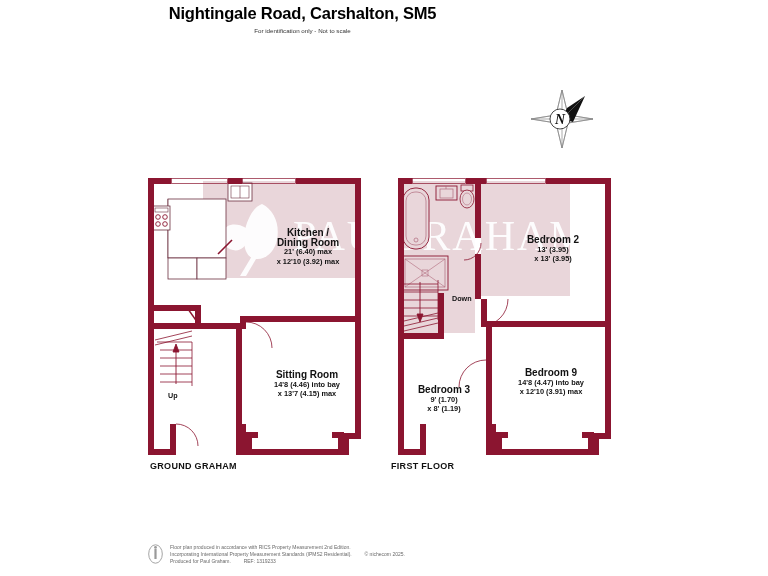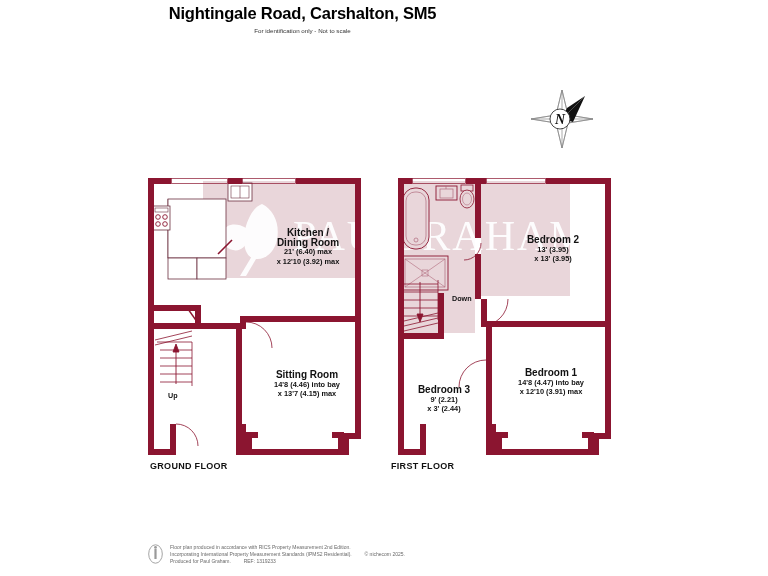--- a/index.html
+++ b/index.html
@@ -406,38 +406,38 @@
 </div>
 
 <div class="room-label" style="left:252px; top:370px; width:110px;">
   <span class="rname">Sitting Room</span>
   <span class="rdim">14'8 (4.46) into bay</span>
   <span class="rdim">x 13'7 (4.15) max</span>
 </div>
 
 <div class="stair-label" style="left:168px; top:391px;">Up</div>
 
-<div class="floor-label" style="left:150px; top:461px;">GROUND FLOOR</div>
+<div class="floor-label" style="left:150px; top:461px;">GROUND GRAHAM</div>
 
 <div class="room-label" style="left:508px; top:235px; width:90px;">
   <span class="rname">Bedroom 2</span>
   <span class="rdim">13' (3.95)</span>
   <span class="rdim">x 13' (3.95)</span>
 </div>
 
 <div class="room-label" style="left:495px; top:368px; width:112px;">
-  <span class="rname">Bedroom 1</span>
+  <span class="rname">Bedroom 9</span>
   <span class="rdim">14'8 (4.47) into bay</span>
   <span class="rdim">x 12'10 (3.91) max</span>
 </div>
 
 <div class="room-label" style="left:405px; top:385px; width:78px;">
   <span class="rname">Bedroom 3</span>
-  <span class="rdim">9' (2.21)</span>
-  <span class="rdim">x 3' (2.44)</span>
+  <span class="rdim">9' (1.70)</span>
+  <span class="rdim">x 8' (1.19)</span>
 </div>
 
 <div class="stair-label" style="left:452px; top:294px;">Down</div>
 
 <div class="floor-label" style="left:391px; top:461px;">FIRST FLOOR</div>
 
 <div id="footer">
   <div>
     <svg width="15" height="20" viewBox="0 0 15 20">
       <ellipse cx="7.5" cy="10" rx="6.8" ry="9.2" fill="none" stroke="#9a9a9a" stroke-width="0.9"></ellipse>

